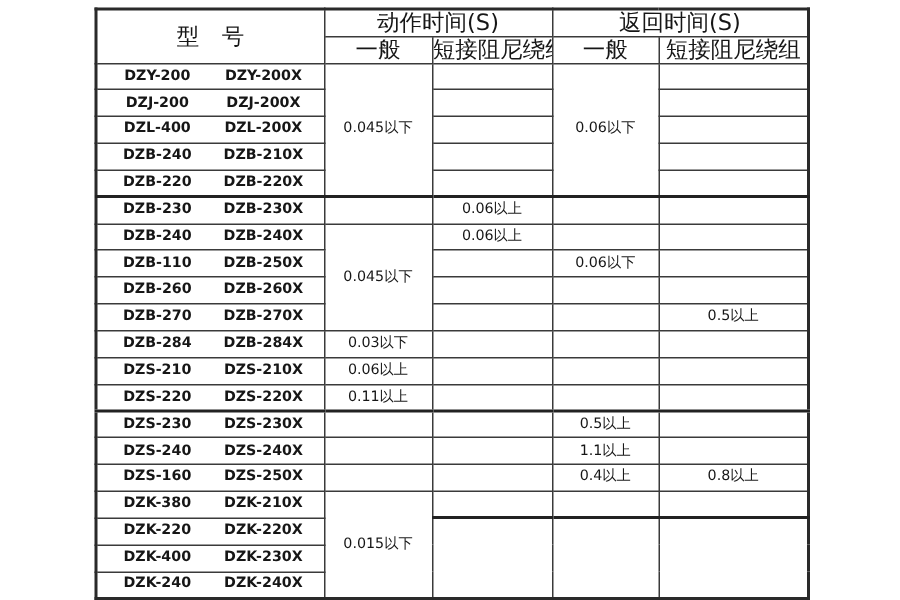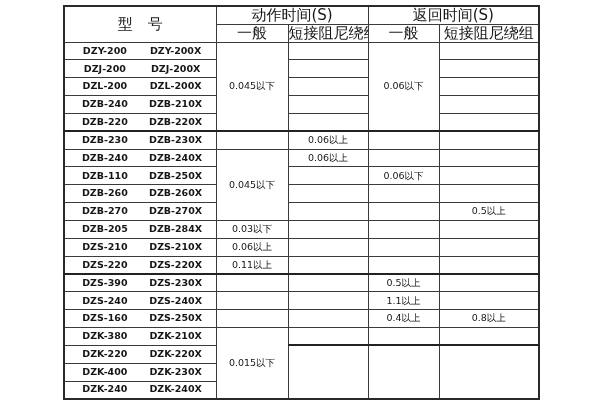--- a/index.html
+++ b/index.html
@@ -60,21 +60,21 @@
     <td></td>
   </tr>
 
   <tr class="d">
     <td class="model"><span>DZJ-200</span><span>DZJ-200X</span></td>
     <td></td>
     <td></td>
   </tr>
 
   <tr class="d">
-    <td class="model"><span>DZL-200</span><span>DZL-200X</span></td>
+    <td class="model"><span>DZL-400</span><span>DZL-200X</span></td>
     <td></td>
     <td></td>
   </tr>
 
   <tr class="d">
     <td class="model"><span>DZB-240</span><span>DZB-210X</span></td>
     <td></td>
     <td></td>
   </tr>
 
@@ -115,21 +115,21 @@
   </tr>
 
   <tr class="d">
     <td class="model"><span>DZB-270</span><span>DZB-270X</span></td>
     <td></td>
     <td></td>
     <td>0.5以上</td>
   </tr>
 
   <tr class="d">
-    <td class="model"><span>DZB-205</span><span>DZB-284X</span></td>
+    <td class="model"><span>DZB-284</span><span>DZB-284X</span></td>
     <td>0.03以下</td>
     <td></td>
     <td></td>
     <td></td>
   </tr>
 
   <tr class="d">
     <td class="model"><span>DZS-210</span><span>DZS-210X</span></td>
     <td>0.06以上</td>
     <td></td>
@@ -139,21 +139,21 @@
 
   <tr class="d">
     <td class="model bb"><span>DZS-220</span><span>DZS-220X</span></td>
     <td class="bb">0.11以上</td>
     <td class="bb"></td>
     <td class="bb"></td>
     <td class="bb"></td>
   </tr>
 
   <tr class="d">
-    <td class="model"><span>DZS-390</span><span>DZS-230X</span></td>
+    <td class="model"><span>DZS-230</span><span>DZS-230X</span></td>
     <td></td>
     <td></td>
     <td>0.5以上</td>
     <td></td>
   </tr>
 
   <tr class="d">
     <td class="model"><span>DZS-240</span><span>DZS-240X</span></td>
     <td></td>
     <td></td>

